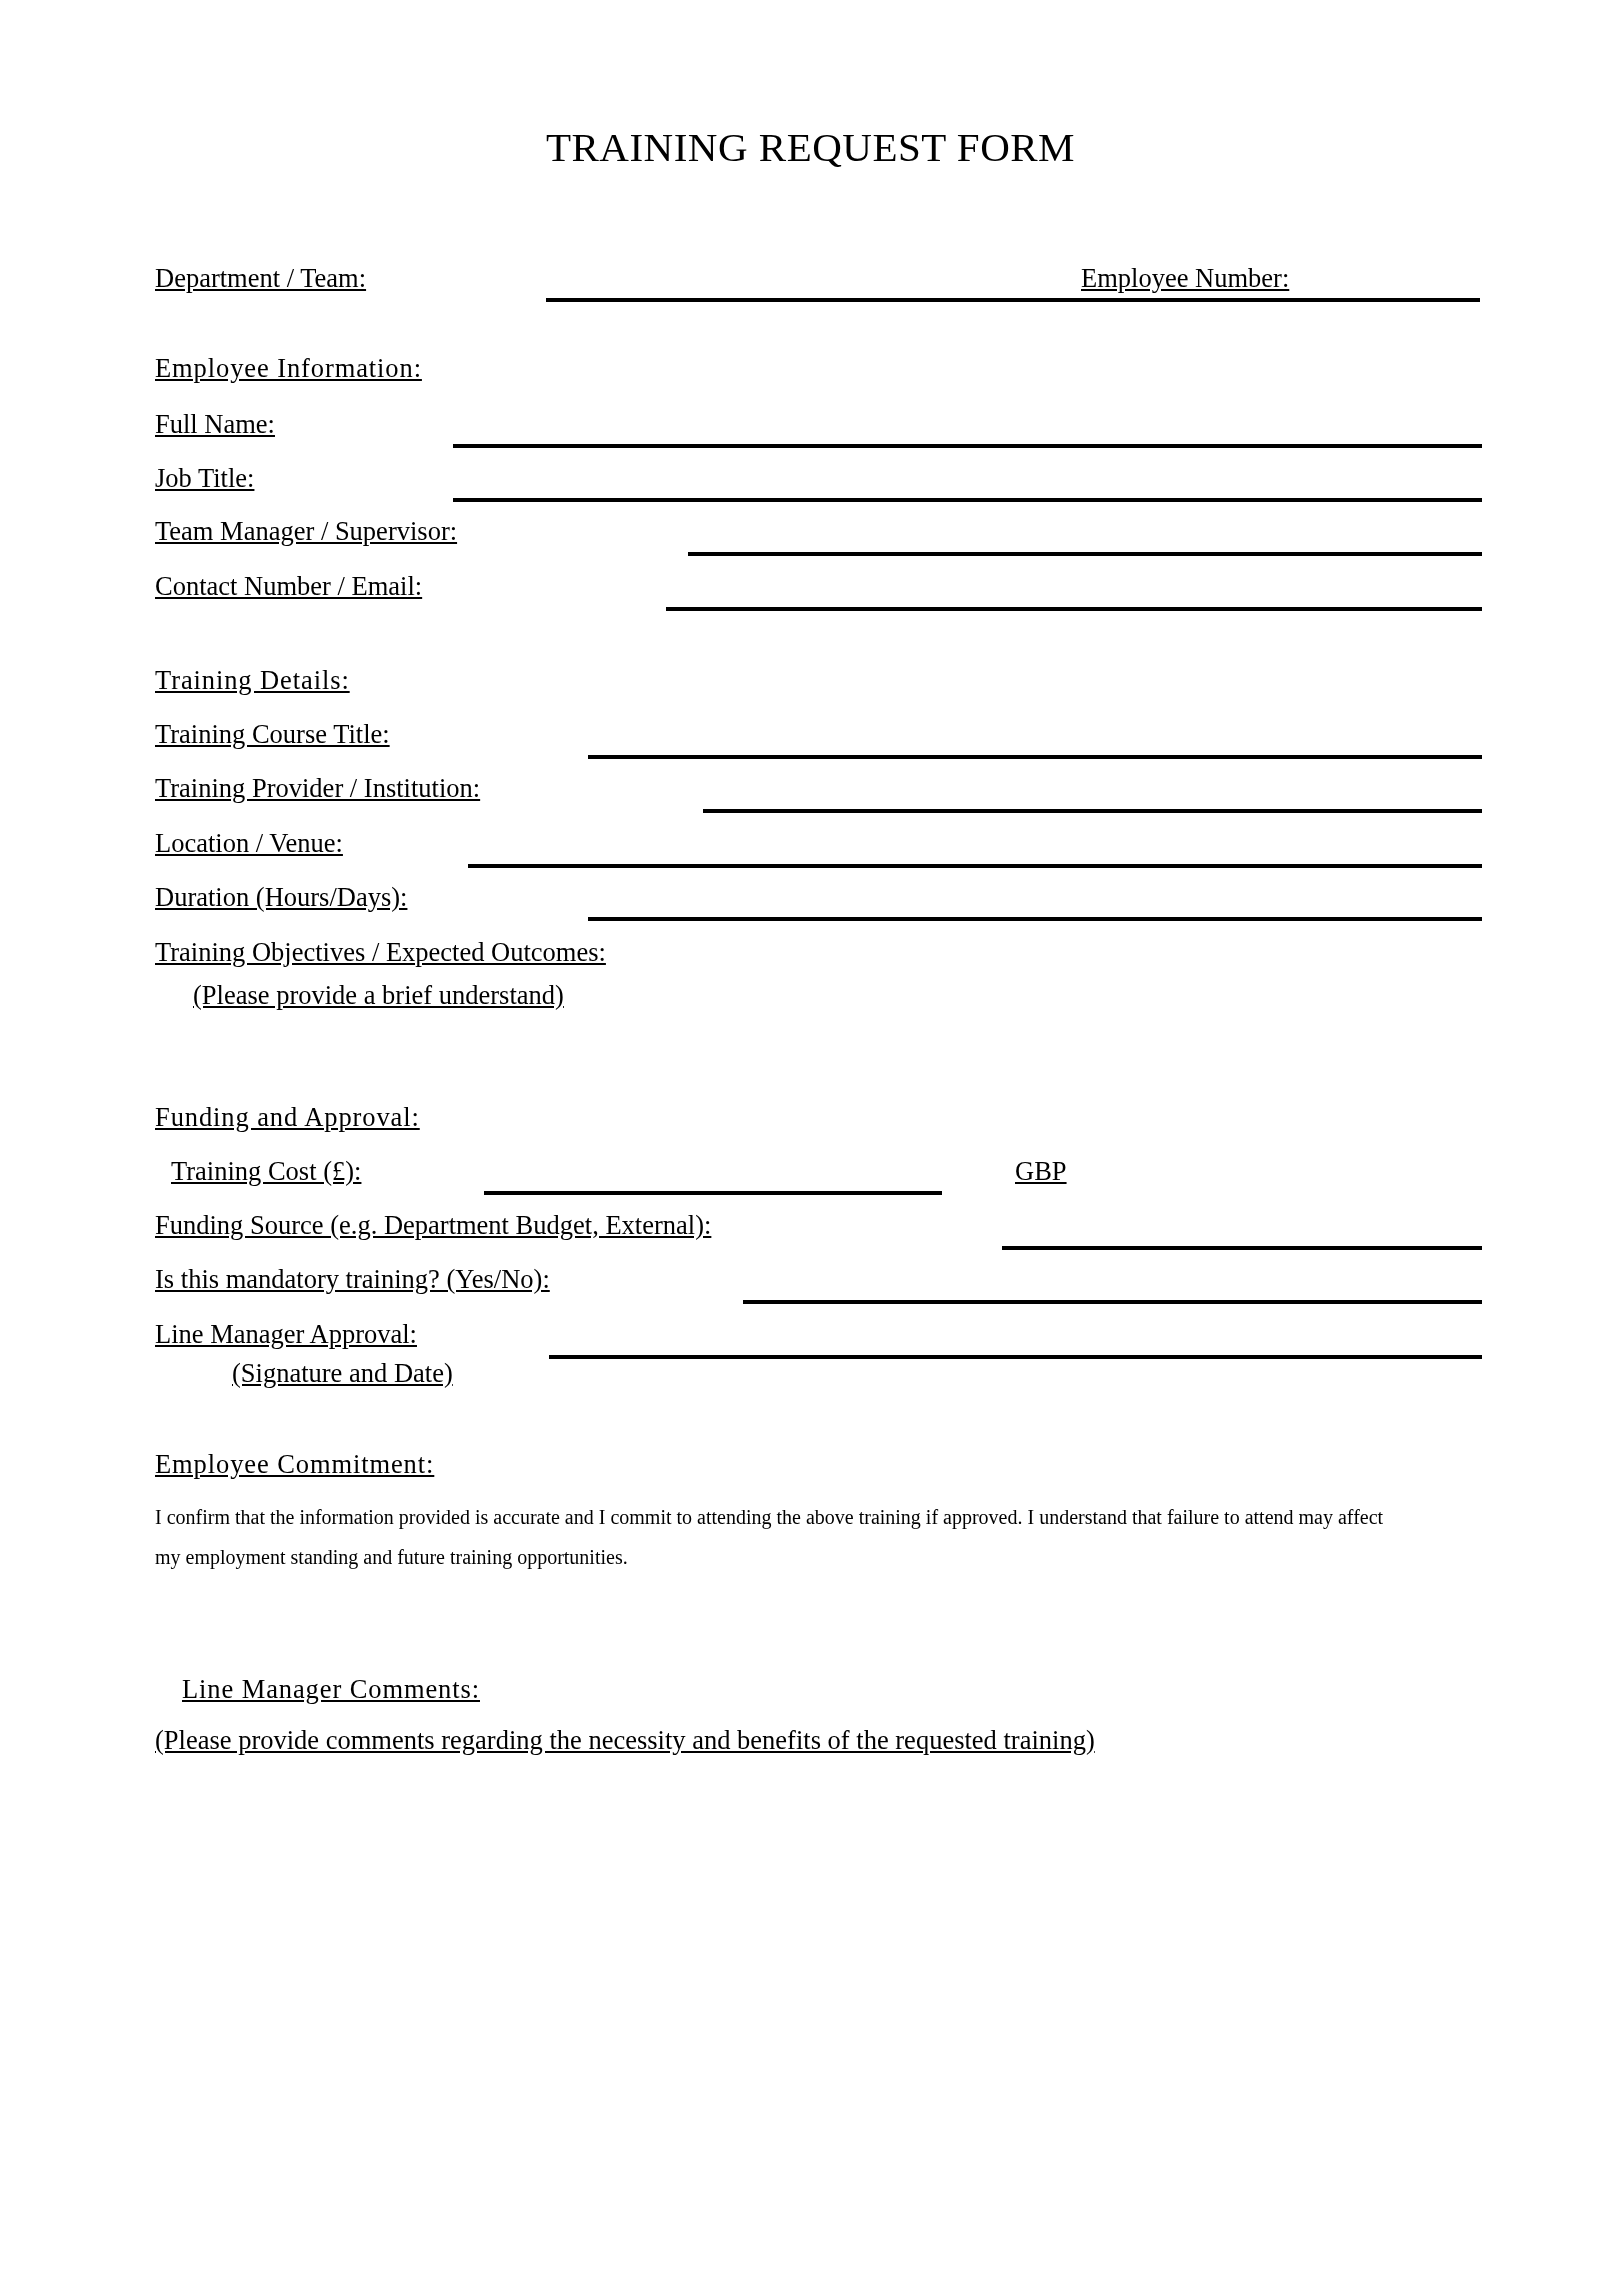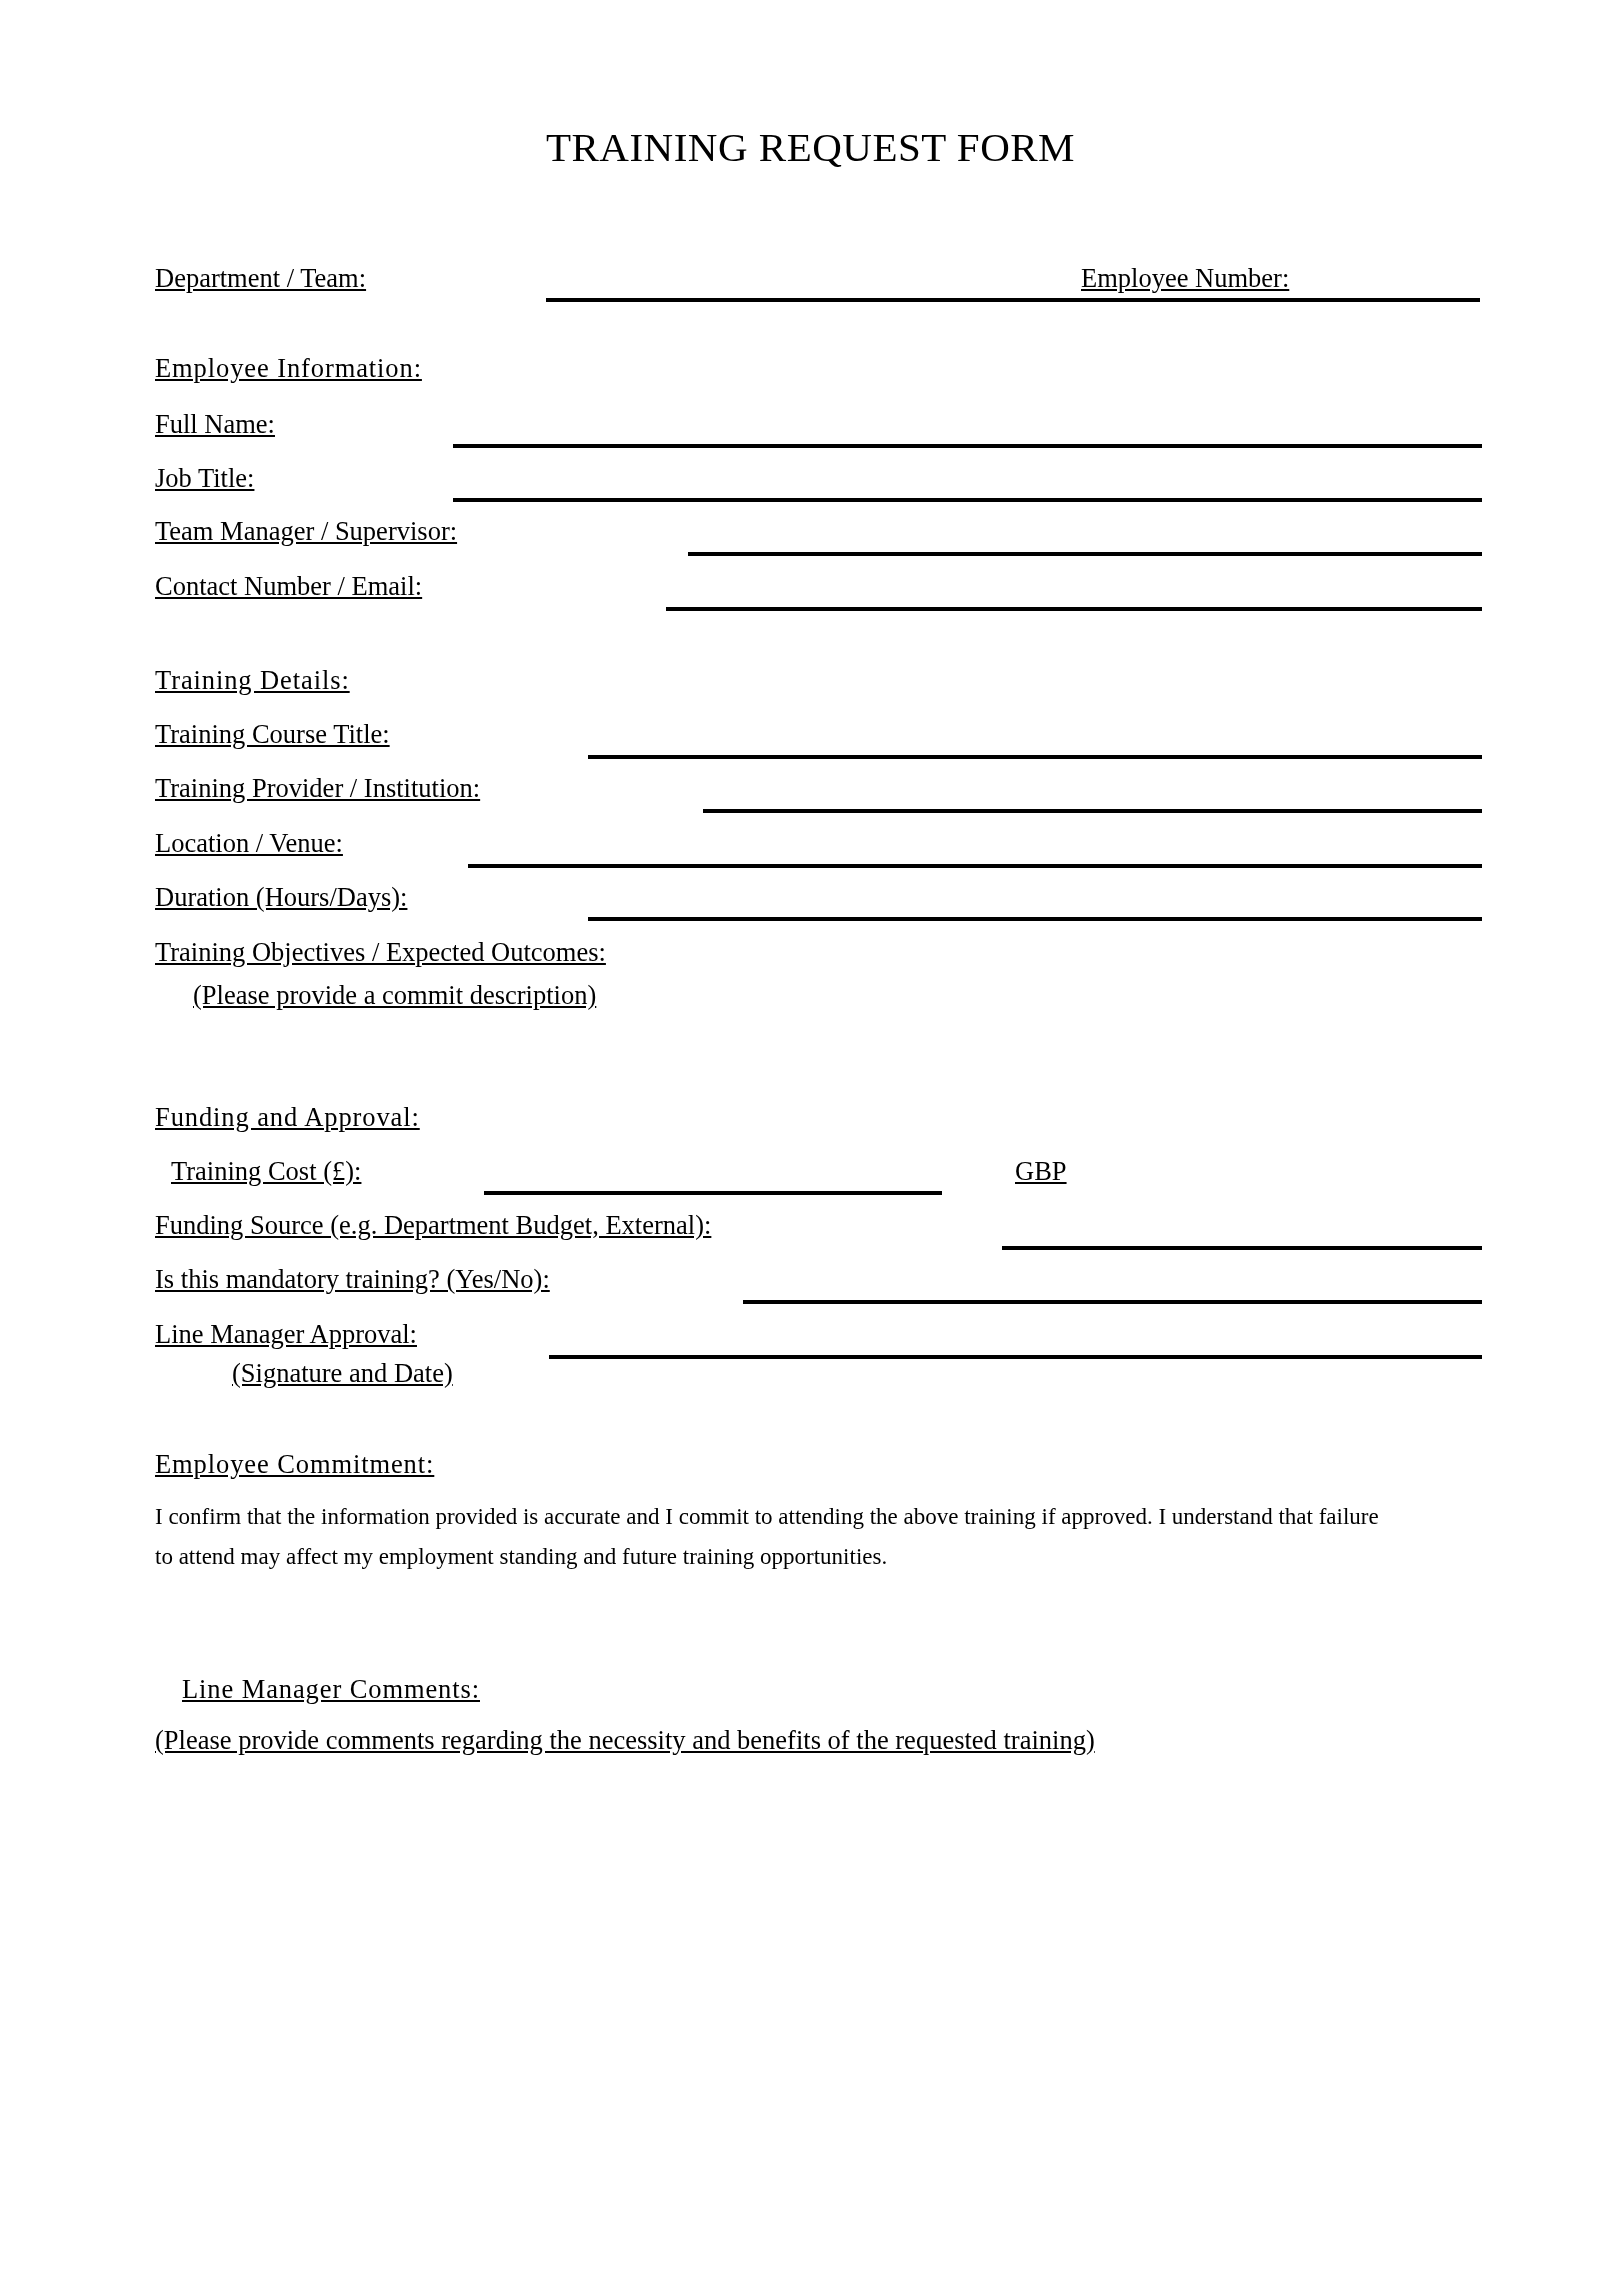--- a/index.html
+++ b/index.html
@@ -34,21 +34,21 @@
   .heading {
     letter-spacing: 0.9px;
   }
   .line {
     position: absolute;
     height: 3.9px;
     background: #000000;
   }
   .para {
     position: absolute;
-    font-size: 23px;
+    font-size: 20px;
     line-height: 40px;
   }
 </style>
 </head>
 <body>
 
 <div class="page">
 
   <div class="title">TRAINING REQUEST FORM</div>
 
@@ -78,21 +78,21 @@
   <span class="lbl" style="left:155px; top:775px;">Training Provider / Institution:</span>
   <div class="line" style="left:703px; top:809px; width:779px;"></div>
 
   <span class="lbl" style="left:155px; top:830px;">Location / Venue:</span>
   <div class="line" style="left:468px; top:864px; width:1014px;"></div>
 
   <span class="lbl" style="left:155px; top:884px;">Duration (Hours/Days):</span>
   <div class="line" style="left:588px; top:917px; width:894px;"></div>
 
   <span class="lbl" style="left:155px; top:939px;">Training Objectives / Expected Outcomes:</span>
-  <span class="lbl" style="left:193px; top:982px;">(Please provide a commit description)</span>
+  <span class="lbl" style="left:193px; top:982px;">(Please provide a brief understand)</span>
 
   <span class="lbl heading" style="left:155px; top:1104px;">Funding and Approval:</span>
 
   <span class="lbl" style="left:171px; top:1158px;">Training Cost (£):</span>
   <div class="line" style="left:484px; top:1191px; width:458px;"></div>
   <span class="lbl" style="left:1015px; top:1158px;">GBP</span>
 
   <span class="lbl" style="left:155px; top:1212px;">Funding Source (e.g. Department Budget, External):</span>
   <div class="line" style="left:1002px; top:1246px; width:480px;"></div>
 

